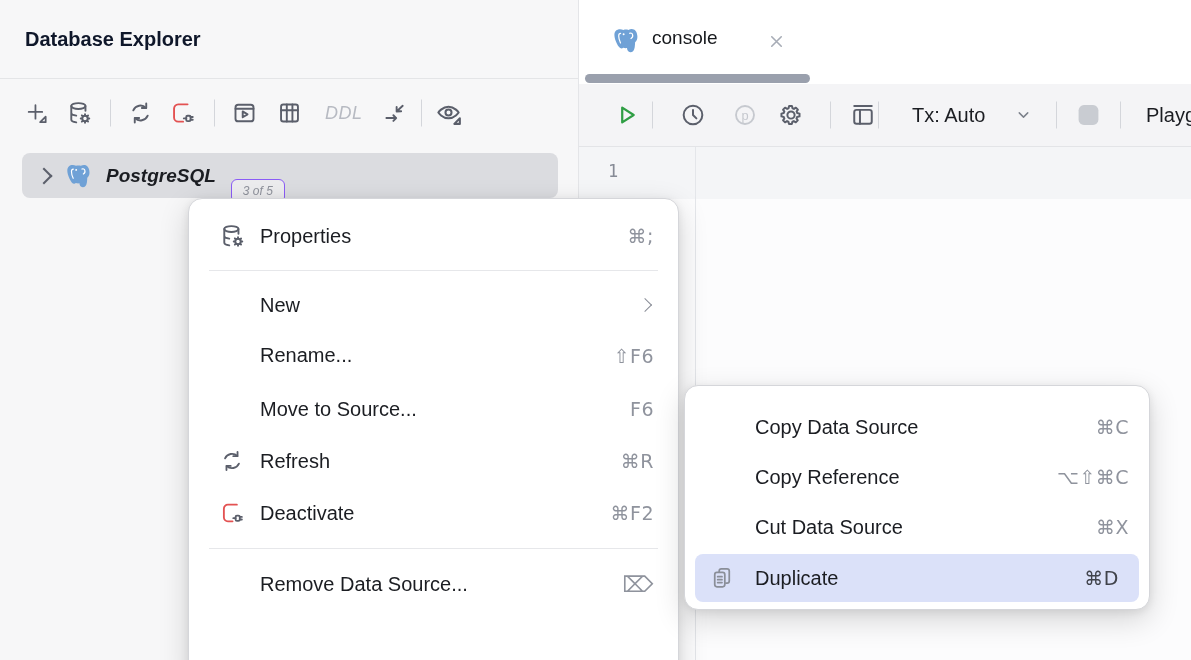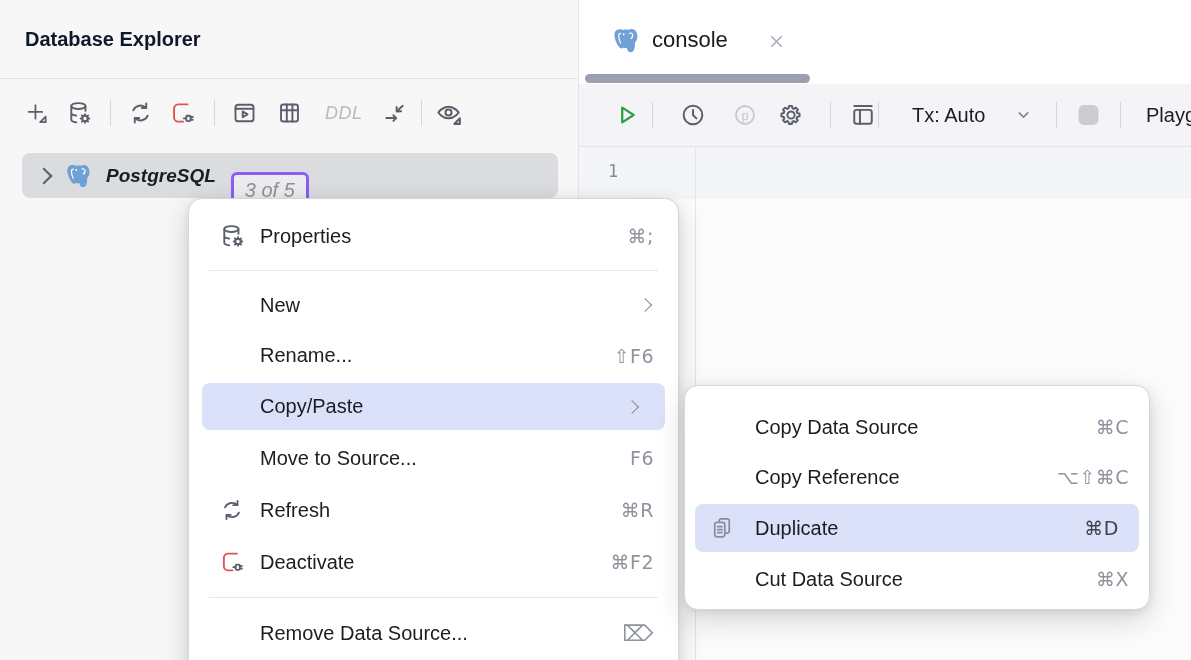--- a/index.html
+++ b/index.html
@@ -19,27 +19,27 @@
   .lp-toolbar{position:absolute;left:0;top:79px;width:578px;height:68px;font-style:italic;}
   .tb-item{position:absolute;top:50%;transform:translateY(-50%);}
   .tb-div{position:absolute;top:50%;transform:translateY(-50%);width:1px;height:27px;background:#d4d6db;}
   .ddl-label{font-size:18px;color:#b7bac2;letter-spacing:.5px;}
 
   .tree-row{position:absolute;left:22px;top:153px;width:536px;height:45px;background:#dbdce0;
       border-radius:8px;display:flex;align-items:center;font-style:italic;}
   .tree-chevron{width:10px;height:10px;border-right:2px solid #5b5f6b;border-top:2px solid #5b5f6b;
       transform:rotate(45deg);margin-left:16px;}
   .tree-label{font-size:19px;font-weight:700;color:#1b1d22;margin-left:14px;}
-  .tree-badge{margin-left:15px;font-size:20px;color:#8e919b;background:#ececee;
-      border:3px solid #8b5cf6;border-radius:6px;padding:4px 11px;margin-top:30px;}
+  .tree-badge{margin-left:15px;font-size:12px;color:#8e919b;background:#ececee;
+      border:1px solid #8b5cf6;border-radius:6px;padding:4px 11px;margin-top:30px;}
 
   
   .editor-pane{position:absolute;left:579px;top:0;width:612px;height:660px;background:#fcfcfd;}
   .tabbar{position:absolute;left:0;top:0;width:612px;height:84px;background:#ffffff;}
-  .tab-title{position:absolute;left:73px;top:27px;font-size:22px;color:#17191d;}
+  .tab-title{position:absolute;left:73px;top:27px;font-size:19px;color:#17191d;}
   .tab-indicator{position:absolute;left:6px;top:74px;width:225px;height:9px;border-radius:4.5px;background:#9aa0ad;}
   .ed-toolbar{position:absolute;left:0;top:84px;width:612px;height:62px;background:#f4f4f6;
       border-bottom:1px solid #e3e4e7;}
   .tx-label{font-size:20px;color:#1b1d22;}
   .play-label{position:absolute;left:567px;top:50%;transform:translateY(-50%);
       width:45px;overflow:hidden;white-space:nowrap;font-size:20px;color:#1b1d22;}
   .ed-body{position:absolute;left:0;top:147px;width:612px;height:513px;background:#fcfcfd;}
   .ed-line1{position:absolute;left:0;top:0;width:612px;height:52px;background:#f4f5f7;}
   .gutter-sep{position:absolute;left:116px;top:0;width:1px;height:513px;background:#e4e6ea;}
   .line-num{position:absolute;left:29px;top:14px;font-family:"DejaVu Sans Mono",monospace;
@@ -257,24 +257,20 @@
     </div>
     <div class="msep"></div>
     <div class="mi h50">
       <span class="grow">New</span>
       <span class="mi-arrow"></span>
     </div>
     <div class="mi h51">
       <span class="grow">Rename...</span>
       <span class="shortcut">⇧F6</span>
     </div>
-    <div class="mi h47 hl">
-      <span class="grow">Copy/Paste</span>
-      <span class="mi-arrow"></span>
-    </div>
     <div class="mi h52" style="margin-top:2px">
       <span class="grow">Move to Source...</span>
       <span class="shortcut">F6</span>
     </div>
     <div class="mi h52">
       <span class="micon">
         <svg class="ic" width="26" height="26" viewBox="0 0 24 24">
           <path d="M5.6 9.6A7 7 0 0 1 16.9 7.4M18.4 14.4A7 7 0 0 1 7.1 16.6"></path>
           <path d="M17.1 3.6v3.9h-3.9M6.9 20.4v-3.9h3.9"></path>
         </svg>
@@ -303,32 +299,32 @@
 
   <div class="menu smenu">
     <div class="mi h50">
       <span class="grow">Copy Data Source</span>
       <span class="shortcut">⌘C</span>
     </div>
     <div class="mi h50">
       <span class="grow">Copy Reference</span>
       <span class="shortcut">⌥⇧⌘C</span>
     </div>
+    <div class="mi h50">
+      <span class="grow">Cut Data Source</span>
+      <span class="shortcut">⌘X</span>
+    </div>
     <div class="mi h48 hl">
       <span class="micon">
         <svg width="26" height="26" viewBox="0 0 24 24">
           <g fill="none" stroke="#8a8e98" stroke-width="1.6" stroke-linecap="round" stroke-linejoin="round">
             <path d="M9.4 6.6V5.5a2 2 0 0 1 2-2h5.3a2 2 0 0 1 2 2v9.2a2 2 0 0 1-2 2h-1.1"></path>
             <rect x="5.3" y="6.9" width="9.3" height="13.2" rx="2"></rect>
             <path d="M8 10.8h4M8 13.5h4M8 16.2h4"></path>
           </g>
         </svg>
       </span>
       <span class="grow">Duplicate</span>
       <span class="shortcut">⌘D</span>
     </div>
-    <div class="mi h50">
-      <span class="grow">Cut Data Source</span>
-      <span class="shortcut">⌘X</span>
-    </div>
   </div>
 
 </div>
 
 </body></html>

